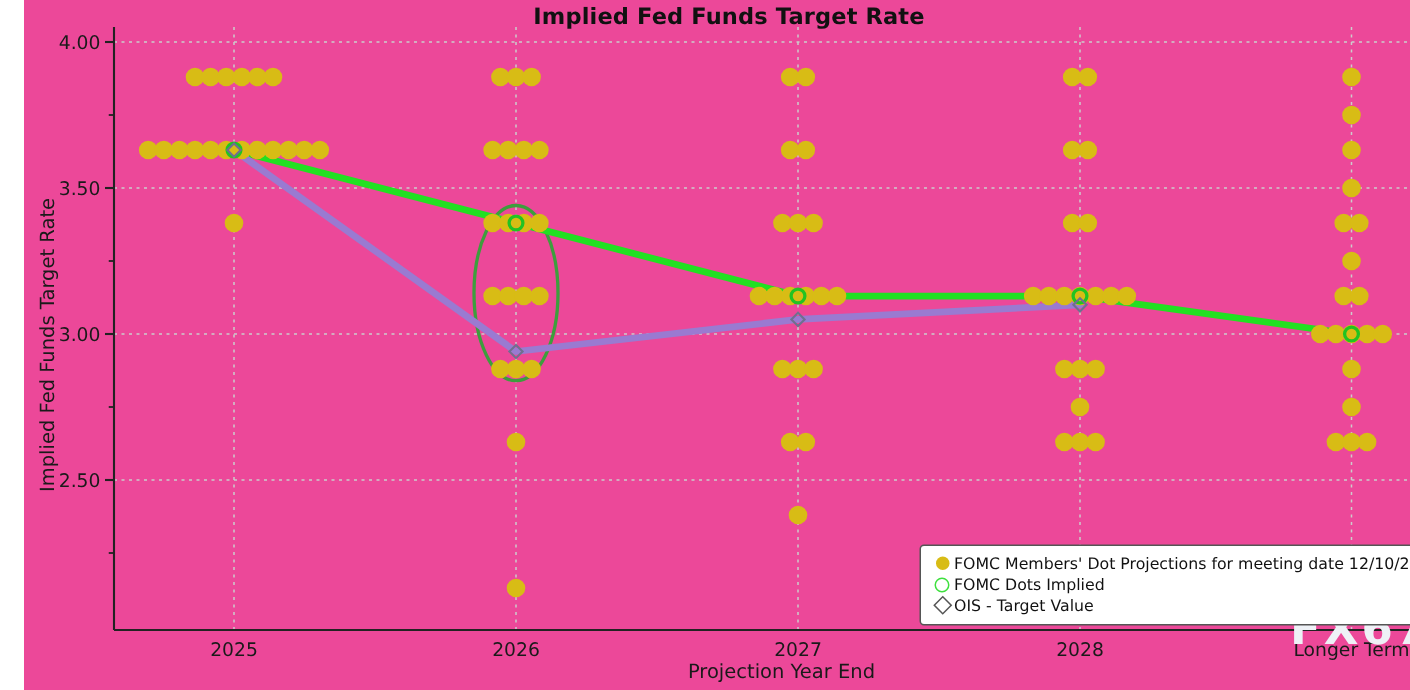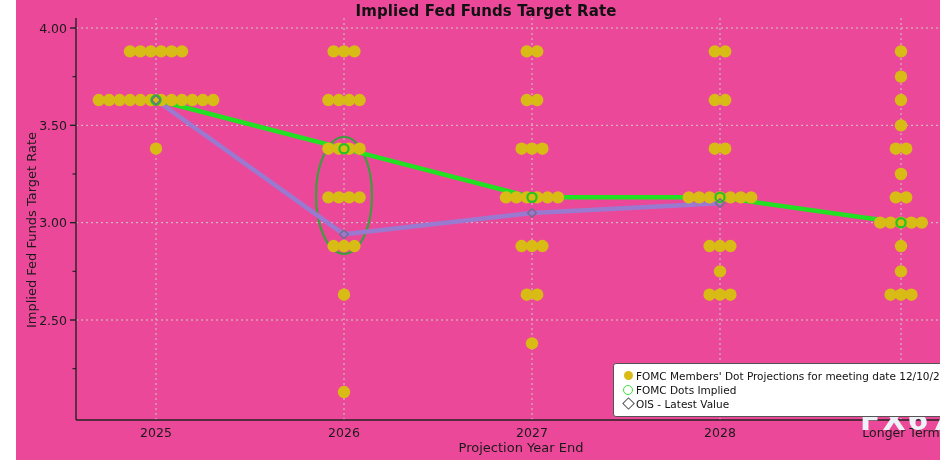--- a/index.html
+++ b/index.html
@@ -207,17 +207,17 @@
     <div class="legend-row">
       <span class="sym">
           <i class="circ-sym"></i>
         </span>
       <span class="txt">FOMC Dots Implied</span>
     </div>
     <div class="legend-row">
       <span class="sym">
           <i class="diam-sym"></i>
         </span>
-      <span class="txt">OIS - Latest Value</span>
+      <span class="txt">OIS - Target Value</span>
     </div>
   </div>
 
 </div>
 
 </body></html>

